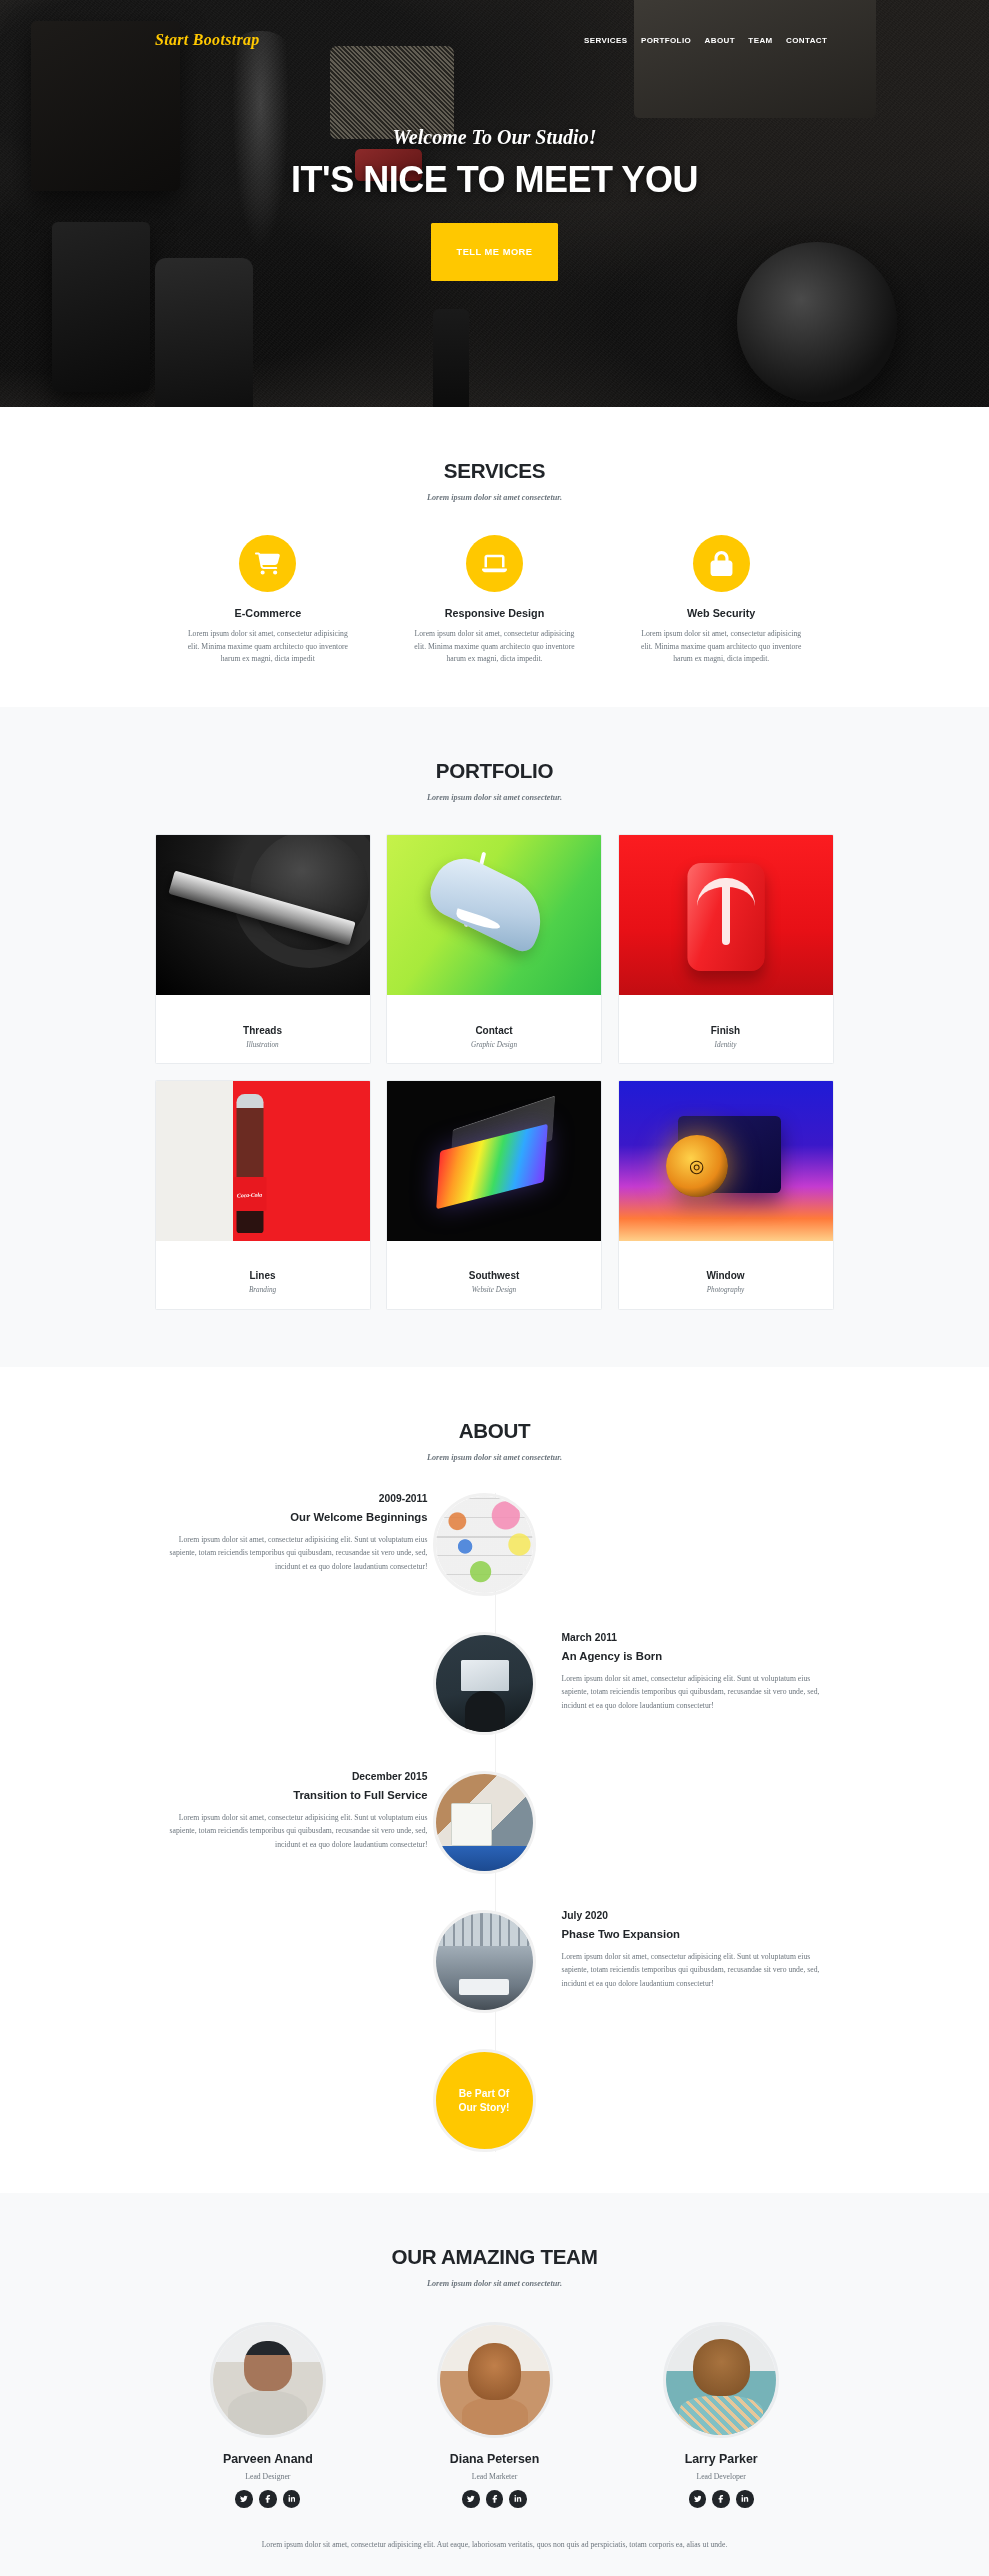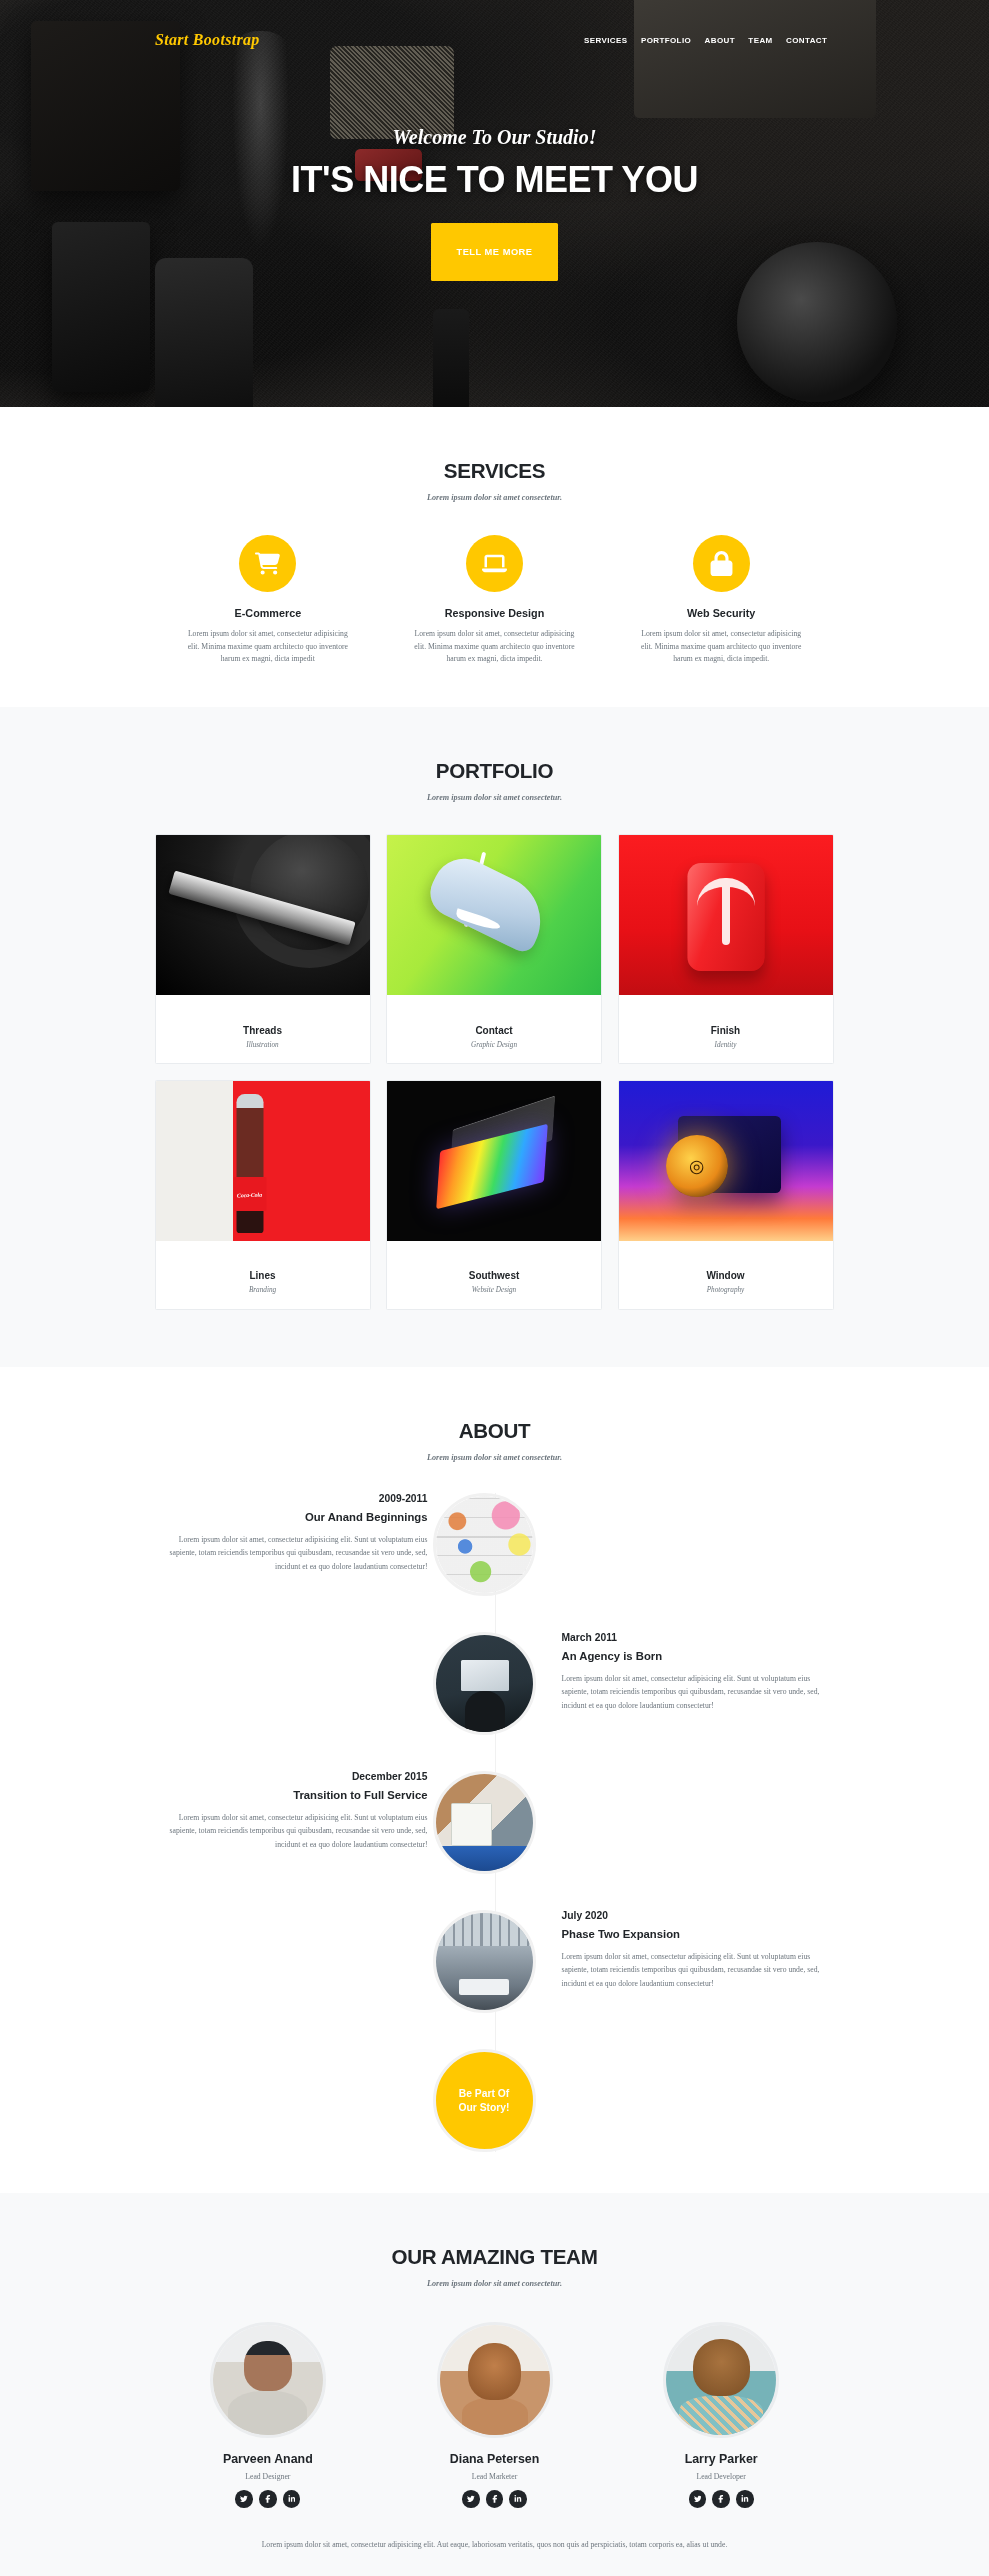--- a/index.html
+++ b/index.html
@@ -376,21 +376,21 @@
     </div>
 
     <ul class="tl">
 
       <li class="left">
         <div class="tl-img">
             <div class="tlimg-1"></div>
           </div>
         <div class="tl-panel">
           <div class="tl-head-sub">2009-2011</div>
-          <div class="tl-head-main">Our Anand Beginnings</div>
+          <div class="tl-head-main">Our Welcome Beginnings</div>
           <p class="tl-body">Lorem ipsum dolor sit amet, consectetur adipisicing elit. Sunt ut voluptatum eius sapiente, totam reiciendis temporibus qui quibusdam, recusandae sit vero unde, sed, incidunt et ea quo dolore laudantium consectetur!</p>
         </div>
       </li>
 
       <li class="right">
         <div class="tl-img">
             <div class="tlimg-2"></div>
           </div>
         <div class="tl-panel">
           <div class="tl-head-sub">March 2011</div>

